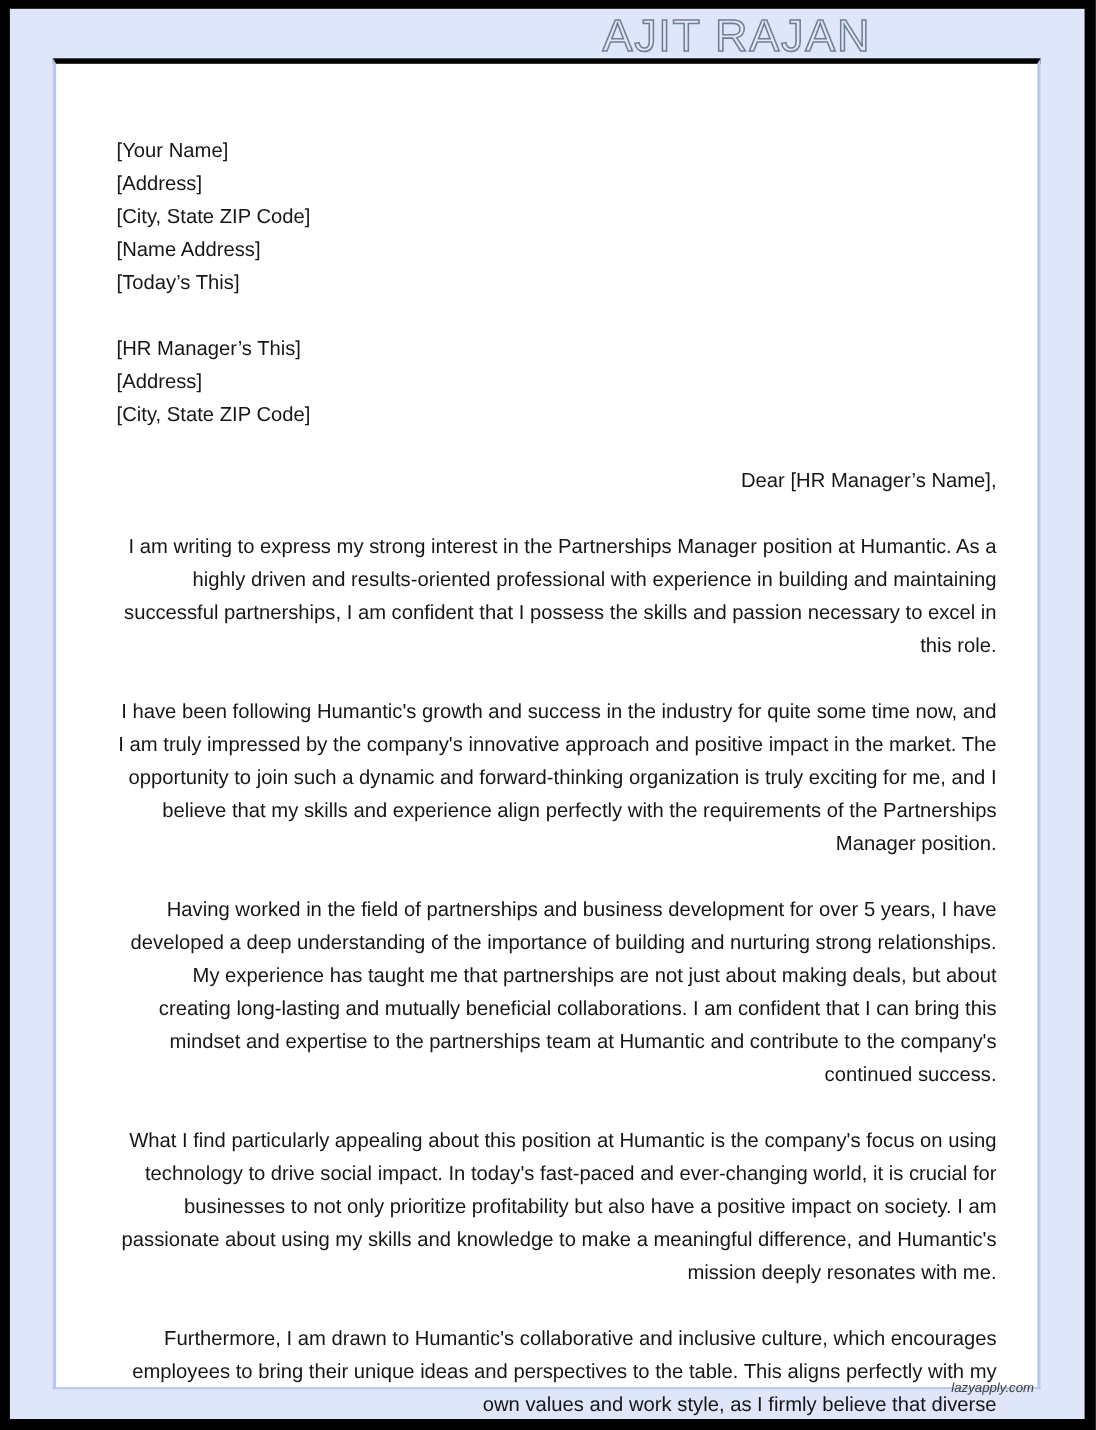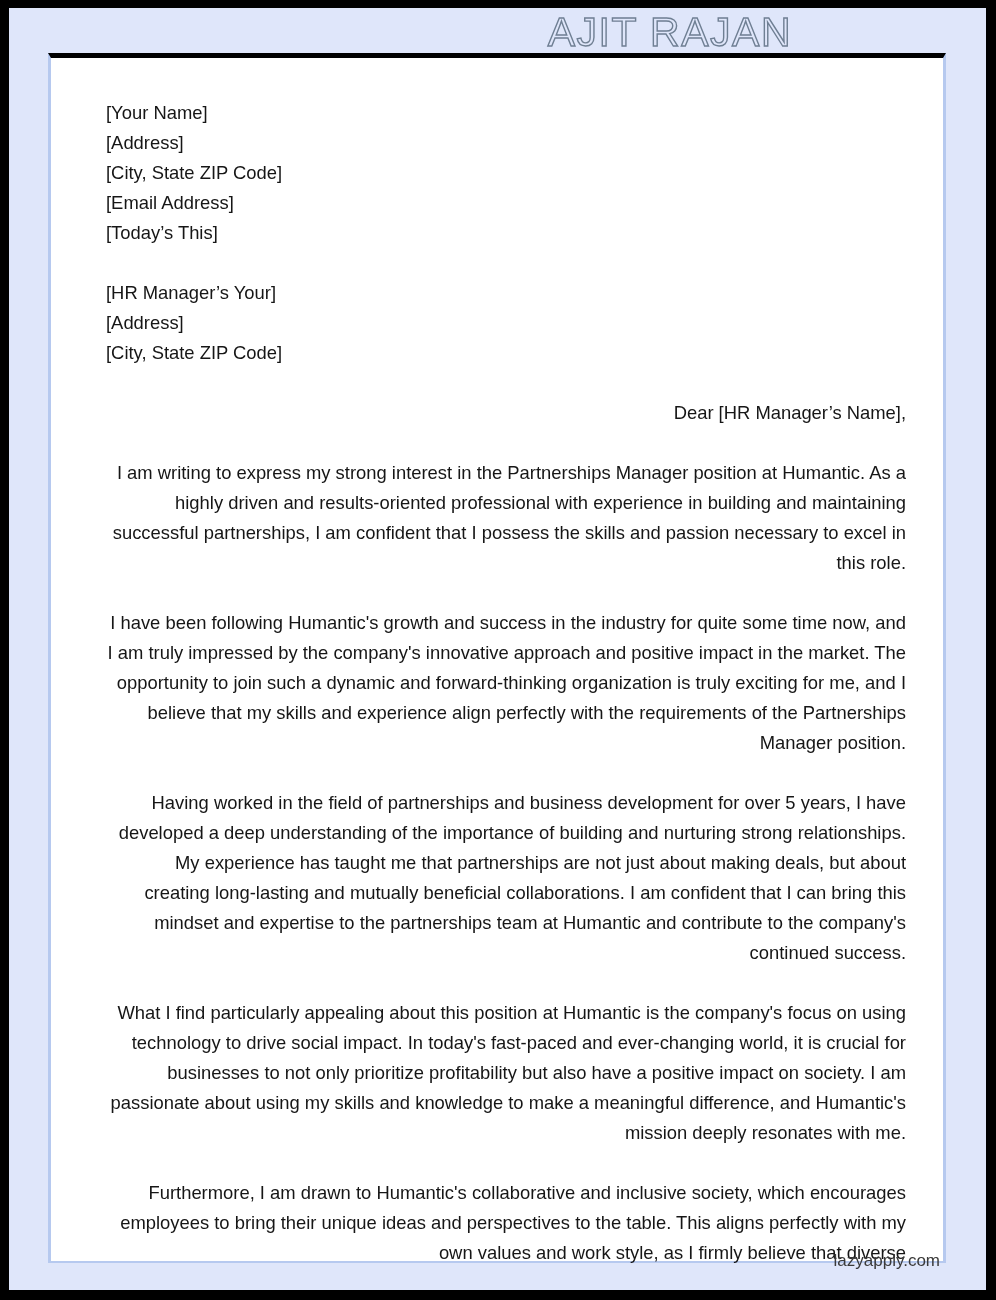--- a/index.html
+++ b/index.html
@@ -77,21 +77,21 @@
     overflow: visible;
   }
 
   
   #letter-body {
     position: absolute;
     left: 39px;
     top: 45px;
     width: 898px;
     box-sizing: border-box;
-    padding: 45px 40px 0 58px;
+    padding: 69px 40px 0 58px;
     font-size: 18.4px;
     line-height: 30px;
     color: #161616;
     font-family: "Liberation Sans", "DejaVu Sans", sans-serif;
     font-weight: 400;
   }
 
   .addr-line {
     display: block;
     white-space: pre;
@@ -110,54 +110,55 @@
 
   .para-gap {
     height: 30px;
   }
 
   
   #watermark {
     position: absolute;
     right: 46px;
     top: 1244px;
-    font-size: 17px;
+    font-size: 12px;
     line-height: 18px;
     color: #3a3a3a;
     font-family: "Liberation Sans", "DejaVu Sans", sans-serif;
     white-space: nowrap;
     letter-spacing: 0px;
+    font-style: italic;
   }
 </style>
 </head>
 <body>
 
 <div id="frame">
   <div id="page-bg">
 
     <div id="header-band">
       <div id="doc-name">AJIT RAJAN</div>
     </div>
 
     <div id="doc-card"></div>
 
     <div id="letter-body">
 
       <div>
         <span class="addr-line">[Your Name]</span>
         <span class="addr-line">[Address]</span>
         <span class="addr-line">[City, State ZIP Code]</span>
-        <span class="addr-line">[Email Address]</span>
+        <span class="addr-line">[Name Address]</span>
         <span class="addr-line">[Today’s This]</span>
       </div>
 
       <div class="blank-line"></div>
 
       <div>
-        <span class="addr-line">[HR Manager’s Your]</span>
+        <span class="addr-line">[HR Manager’s This]</span>
         <span class="addr-line">[Address]</span>
         <span class="addr-line">[City, State ZIP Code]</span>
       </div>
 
       <div class="blank-line"></div>
 
       <p class="para">Dear [HR Manager’s Name],</p>
 
       <div class="para-gap"></div>
       <p class="para">I am writing to express my strong interest in the Partnerships Manager position at Humantic. As a highly driven and results-oriented professional with experience in building and maintaining successful partnerships, I am confident that I possess the skills and passion necessary to excel in this role.</p>
@@ -165,20 +166,20 @@
       <div class="para-gap"></div>
       <p class="para">I have been following Humantic's growth and success in the industry for quite some time now, and I am truly impressed by the company's innovative approach and positive impact in the market. The opportunity to join such a dynamic and forward-thinking organization is truly exciting for me, and I believe that my skills and experience align perfectly with the requirements of the Partnerships Manager position.</p>
 
       <div class="para-gap"></div>
       <p class="para">Having worked in the field of partnerships and business development for over 5 years, I have developed a deep understanding of the importance of building and nurturing strong relationships. My experience has taught me that partnerships are not just about making deals, but about creating long-lasting and mutually beneficial collaborations. I am confident that I can bring this mindset and expertise to the partnerships team at Humantic and contribute to the company's continued success.</p>
 
       <div class="para-gap"></div>
       <p class="para">What I find particularly appealing about this position at Humantic is the company's focus on using technology to drive social impact. In today's fast-paced and ever-changing world, it is crucial for businesses to not only prioritize profitability but also have a positive impact on society. I am passionate about using my skills and knowledge to make a meaningful difference, and Humantic's mission deeply resonates with me.</p>
 
       <div class="para-gap"></div>
-      <p class="para">Furthermore, I am drawn to Humantic's collaborative and inclusive society, which encourages employees to bring their unique ideas and perspectives to the table. This aligns perfectly with my own values and work style, as I firmly believe that diverse</p>
+      <p class="para">Furthermore, I am drawn to Humantic's collaborative and inclusive culture, which encourages employees to bring their unique ideas and perspectives to the table. This aligns perfectly with my own values and work style, as I firmly believe that diverse</p>
 
     </div>
 
     <div id="watermark">lazyapply.com</div>
 
   </div>
 </div>
 
 </body></html>

